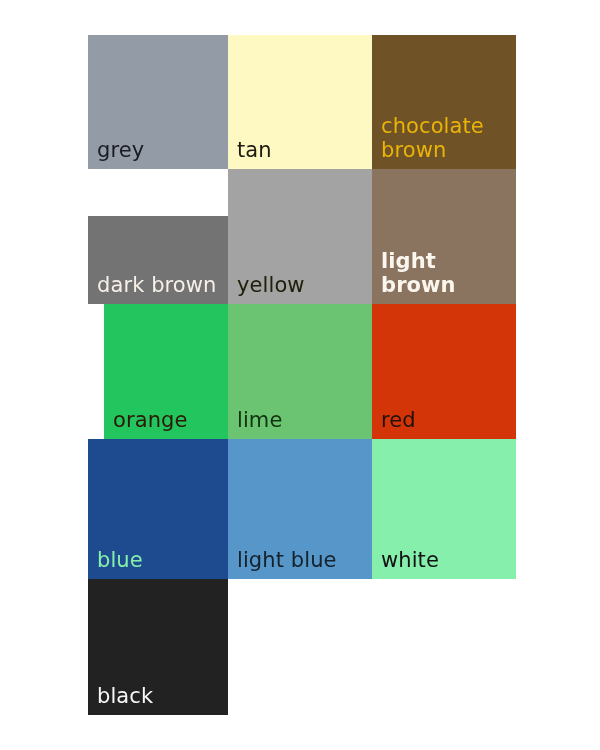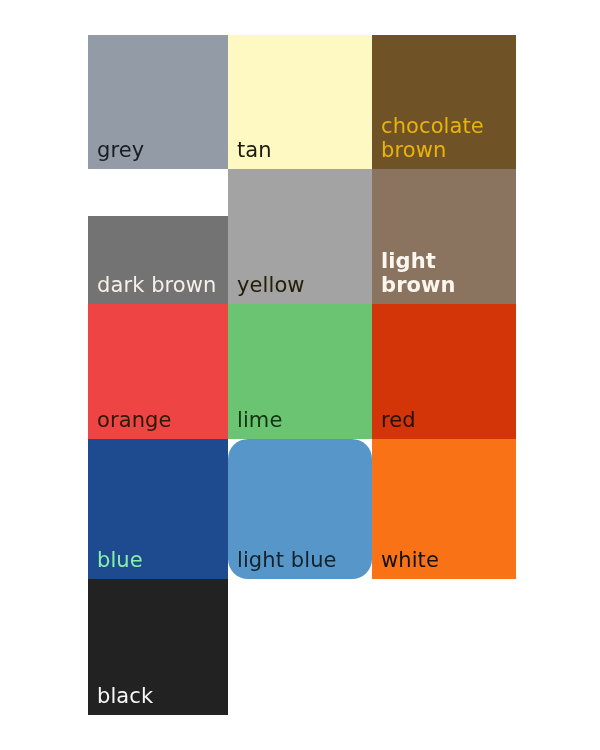--- a/index.html
+++ b/index.html
@@ -58,34 +58,34 @@
     </div>
     <div class="swatch" style="background: #737373; margin-top: 47px;">
       <div class="swatch-label" style="color: rgb(246, 240, 232);">dark brown</div>
     </div>
     <div class="swatch" style="background: #a3a3a3;">
       <div class="swatch-label" style="color: rgb(32, 32, 10);">yellow</div>
     </div>
     <div class="swatch" style="background: rgb(138, 116, 96); font-weight: bold;">
       <div class="swatch-label" style="color: rgb(251, 246, 238);">light brown</div>
     </div>
-    <div class="swatch" style="background: #ef4444;">
+    <div class="swatch" style="background: #22c55e; margin-left: 16px;">
       <div class="swatch-label" style="color: rgb(43, 26, 6);">orange</div>
     </div>
     <div class="swatch" style="background: rgb(107, 196, 114);">
       <div class="swatch-label" style="color: rgb(18, 52, 15);">lime</div>
     </div>
     <div class="swatch" style="background: rgb(211, 53, 9);">
       <div class="swatch-label" style="color: rgb(35, 18, 10);">red</div>
     </div>
     <div class="swatch" style="background: rgb(30, 75, 143);">
       <div class="swatch-label" style="color: #86efac;">blue</div>
     </div>
-    <div class="swatch" style="background: rgb(87, 150, 200); border-radius: 20px;">
+    <div class="swatch" style="background: rgb(87, 150, 200);">
       <div class="swatch-label" style="color: rgb(20, 34, 46);">light blue</div>
     </div>
-    <div class="swatch" style="background: #f97316;">
+    <div class="swatch" style="background: #86efac;">
       <div class="swatch-label" style="color: rgb(17, 17, 17);">white</div>
     </div>
     <div class="swatch" style="background: rgb(34, 34, 34);">
       <div class="swatch-label" style="color: rgb(247, 247, 247);">black</div>
     </div>
   </div>
 
 </body></html>

